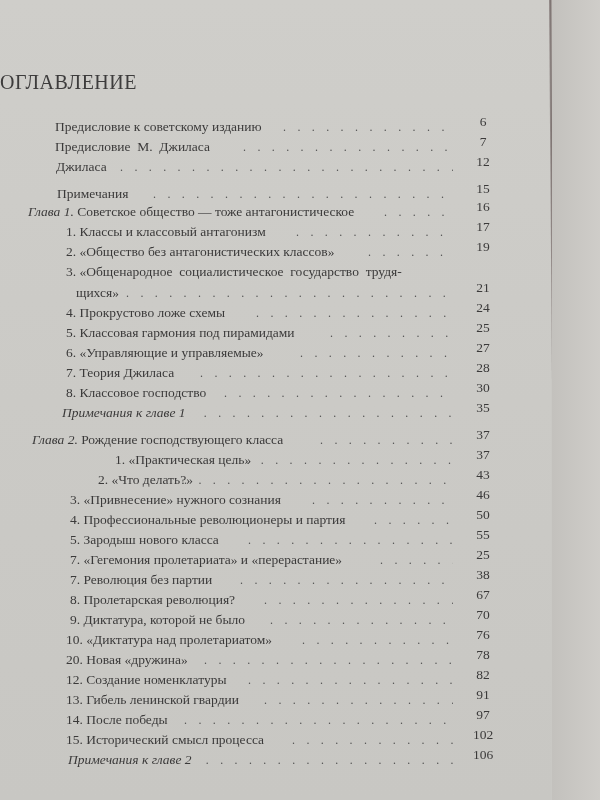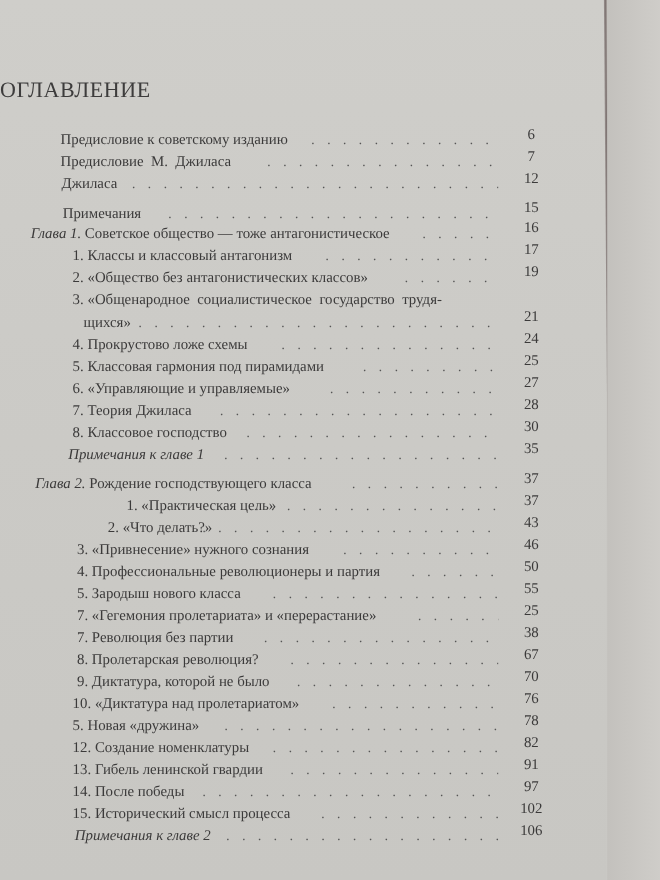--- a/index.html
+++ b/index.html
@@ -168,21 +168,21 @@
     <span class="label" style="left:70px;">9. Диктатура, которой не было</span>
     <span class="dots" style="left:270px;width:183px;">. . . . . . . . . . . . . . . . . . . . . . . . . . . . . . . . . . . . . . . . . . . . .</span>
     <span class="page-num">70</span>
   </div>
   <div class="row" style="top:631px;">
     <span class="label" style="left:66px;">10. «Диктатура над пролетариатом»</span>
     <span class="dots" style="left:302px;width:151px;">. . . . . . . . . . . . . . . . . . . . . . . . . . . . . . . . . . . . . . . . . . . . .</span>
     <span class="page-num">76</span>
   </div>
   <div class="row" style="top:651px;">
-    <span class="label" style="left:66px;">5. Новая «дружина»</span>
+    <span class="label" style="left:66px;">20. Новая «дружина»</span>
     <span class="dots" style="left:204px;width:249px;">. . . . . . . . . . . . . . . . . . . . . . . . . . . . . . . . . . . . . . . . . . . . .</span>
     <span class="page-num">78</span>
   </div>
   <div class="row" style="top:671px;">
     <span class="label" style="left:66px;">12. Создание номенклатуры</span>
     <span class="dots" style="left:248px;width:205px;">. . . . . . . . . . . . . . . . . . . . . . . . . . . . . . . . . . . . . . . . . . . . .</span>
     <span class="page-num">82</span>
   </div>
   <div class="row" style="top:691px;">
     <span class="label" style="left:66px;">13. Гибель ленинской гвардии</span>

